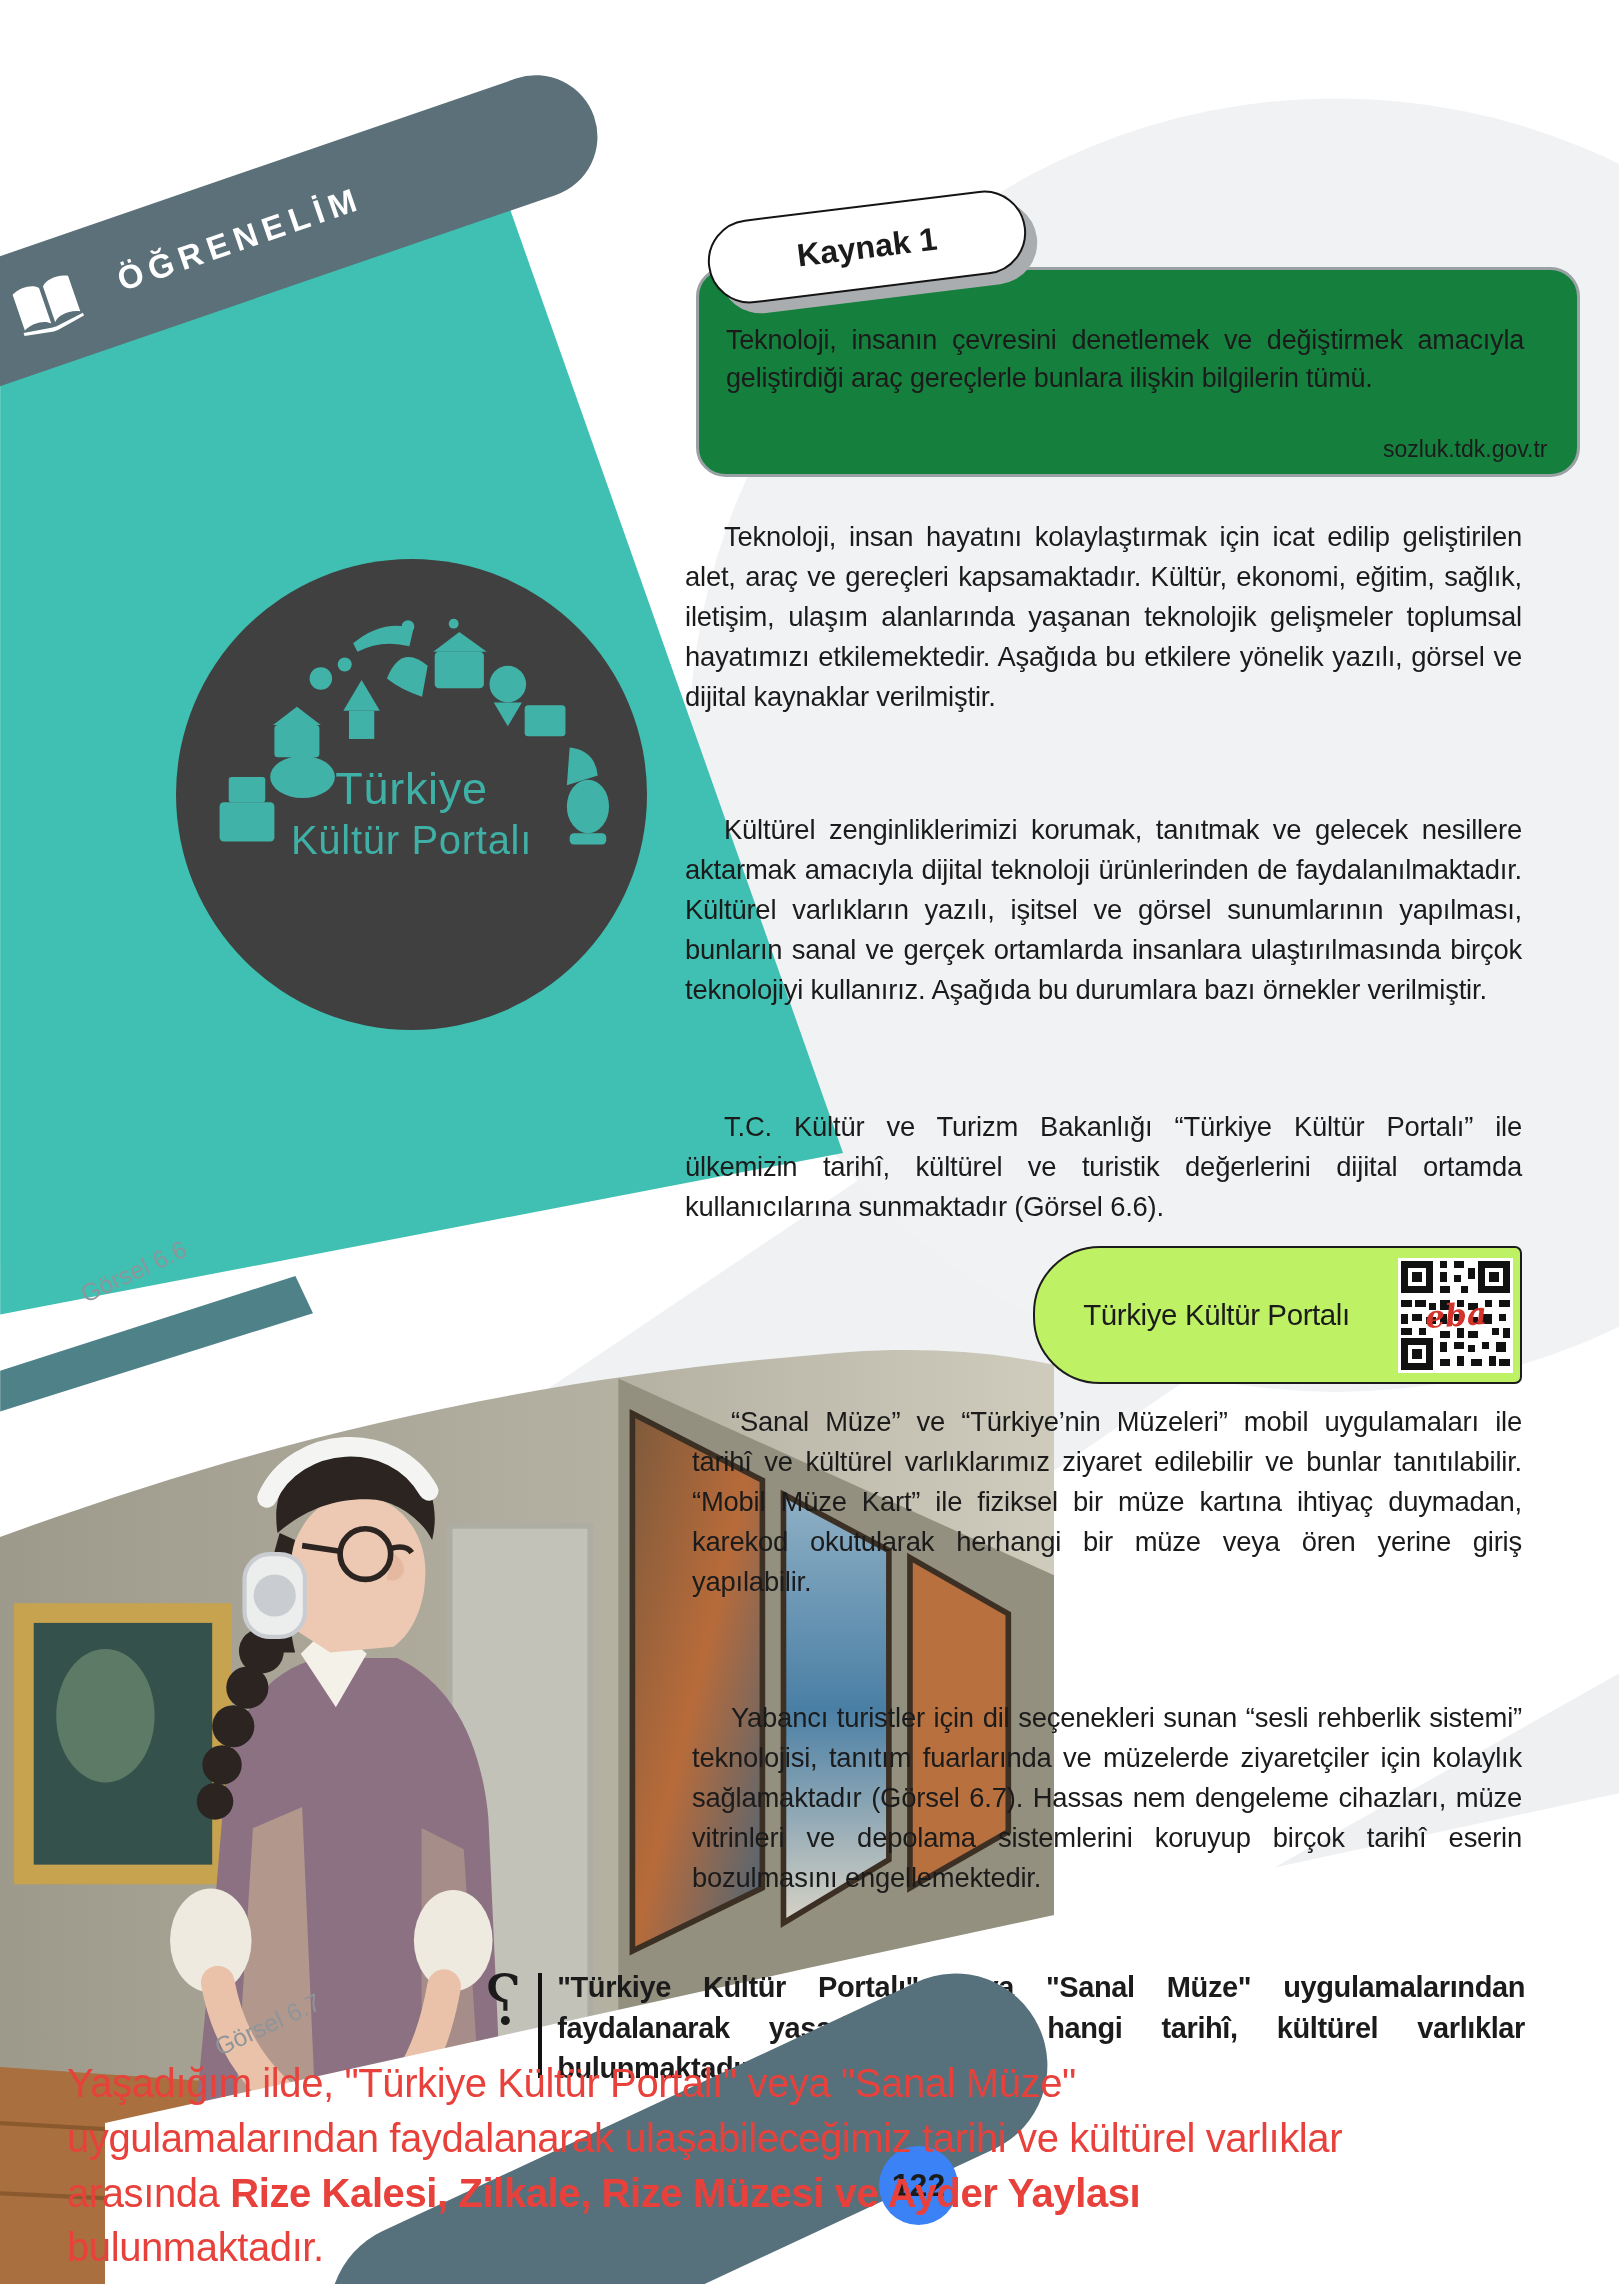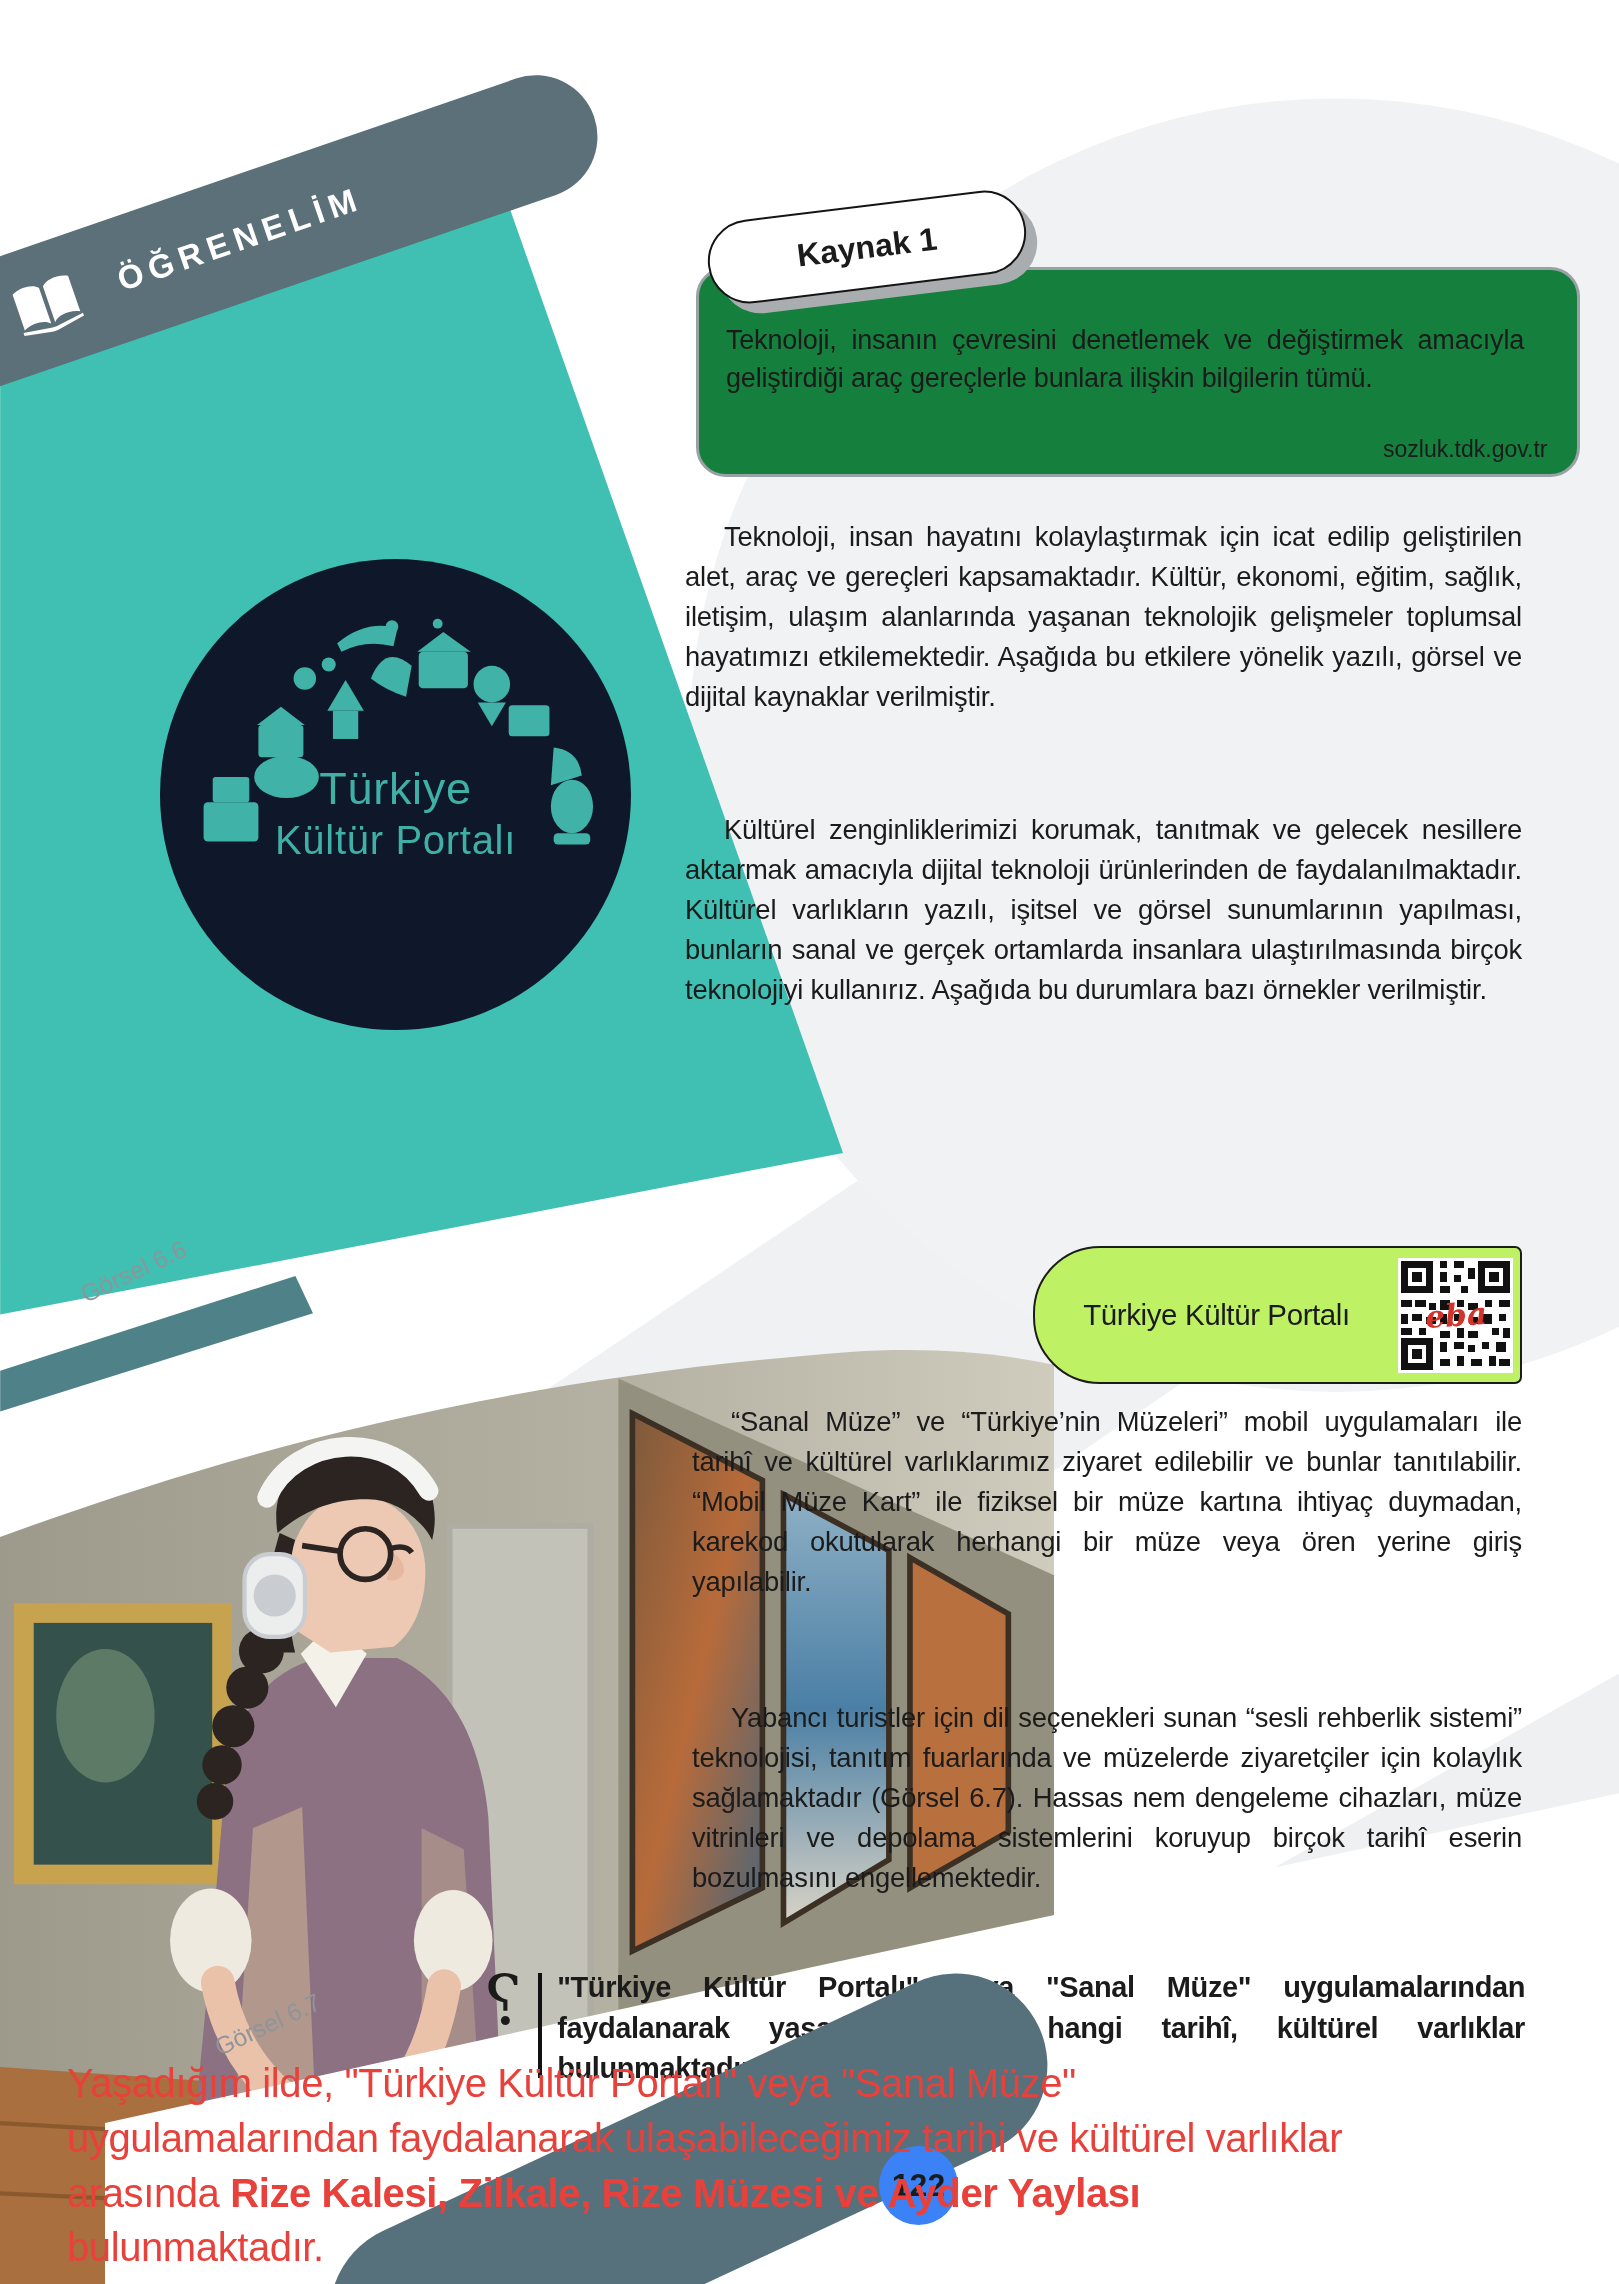--- a/index.html
+++ b/index.html
@@ -22,22 +22,22 @@
   .kaynak-body{position:absolute;left:27px;top:51px;width:798px;font-size:27px;line-height:1.42;
                text-align:justify;letter-spacing:-0.2px;}
   .kaynak-src{position:absolute;right:29.5px;bottom:11.2px;font-size:23px;}
   .kaynak-pill{position:absolute;left:707px;top:205px;width:316px;height:80px;border-radius:42px;
                background:#ffffff;border:2.8px solid #141414;transform:rotate(-7deg);
                box-shadow:9.8px 11.2px 0 #a9adb0;display:flex;align-items:center;justify-content:center;
                z-index:4;}
   .kaynak-pill span{font-size:32px;font-weight:bold;}
 
   
-  .logo-circle{position:absolute;left:160px;top:559px;width:471px;height:471px;border-radius:50%;
-               background:#0f172a;z-index:2;overflow:hidden;}
+  .logo-circle{position:absolute;left:176px;top:559px;width:471px;height:471px;border-radius:50%;
+               background:#404040;z-index:2;overflow:hidden;}
   .logo-t1{position:absolute;left:0;width:100%;top:204px;text-align:center;font-size:45px;
            color:#3fb0a6;letter-spacing:0.7px;}
   .logo-t2{position:absolute;left:0;width:100%;top:259px;text-align:center;font-size:40px;
            color:#3fb0a6;letter-spacing:0.7px;}
 
   .gorsel{position:absolute;color:#8e959a;font-size:24.6px;transform:rotate(-25deg);z-index:3;}
 
   
   .photo{position:absolute;left:0;top:1322px;width:1054px;height:963px;z-index:2;
          clip-path:path('M 0 215 C 260 120 520 55 850 30 C 1120 12 1330 120 1420 350 C 1500 570 1440 800 1210 935 L 480 1180 L 150 1290 L 0 1330 Z');}
@@ -209,20 +209,21 @@
       </g>
     </svg>
   </div>
 
   <div class="white-wedge"></div>
 
   <div class="gorsel" style="left:211px;top:2011px;z-index:4;">Görsel 6.7</div>
 
   <div class="para" id="p1">Teknoloji, insan hayatını kolaylaştırmak için icat edilip geliştirilen alet, araç ve gereçleri kapsamaktadır. Kültür, ekonomi, eğitim, sağlık, iletişim, ulaşım alanlarında yaşanan teknolojik gelişmeler toplumsal hayatımızı etkilemektedir. Aşağıda bu etkilere yönelik yazılı, görsel ve dijital kaynaklar verilmiştir.</div>
   <div class="para" id="p2">Kültürel zenginliklerimizi korumak, tanıtmak ve gelecek nesillere aktarmak amacıyla dijital teknoloji ürünlerinden de faydalanılmaktadır. Kültürel varlıkların yazılı, işitsel ve görsel sunumlarının yapılması, bunların sanal ve gerçek ortamlarda insanlara ulaştırılmasında birçok teknolojiyi kullanırız. Aşağıda bu durumlara bazı örnekler verilmiştir.</div>
+  <div class="para" id="p3">T.C. Kültür ve Turizm Bakanlığı “Türkiye Kültür Portalı”  ile ülkemizin tarihî, kültürel ve turistik değerlerini dijital ortamda kullanıcılarına sunmaktadır (Görsel 6.6).</div>
   <div class="para" id="p4">“Sanal Müze” ve “Türkiye’nin Müzeleri” mobil uygulamaları ile tarihî ve kültürel varlıklarımız ziyaret edilebilir ve bunlar tanıtılabilir. “Mobil Müze Kart”  ile fiziksel bir müze kartına ihtiyaç duymadan, karekod okutularak herhangi bir müze veya ören yerine giriş yapılabilir.</div>
   <div class="para" id="p5">Yabancı turistler için dil seçenekleri sunan “sesli rehberlik sistemi” teknolojisi, tanıtım fuarlarında ve müzelerde ziyaretçiler için kolaylık sağlamaktadır (Görsel 6.7). Hassas nem dengeleme cihazları, müze vitrinleri ve depolama sistemlerini koruyup birçok tarihî eserin bozulmasını engellemektedir.</div>
 
   <div class="qr-btn">
     <span class="qr-label">Türkiye Kültür Portalı</span>
     <span class="qr-code">
       <svg width="115" height="115" viewBox="0 0 33 33" shape-rendering="crispEdges">
         <rect width="33" height="33" fill="#fff"></rect>
         <g fill="#111">
           <path d="M1 1h9v9h-9z"></path>

